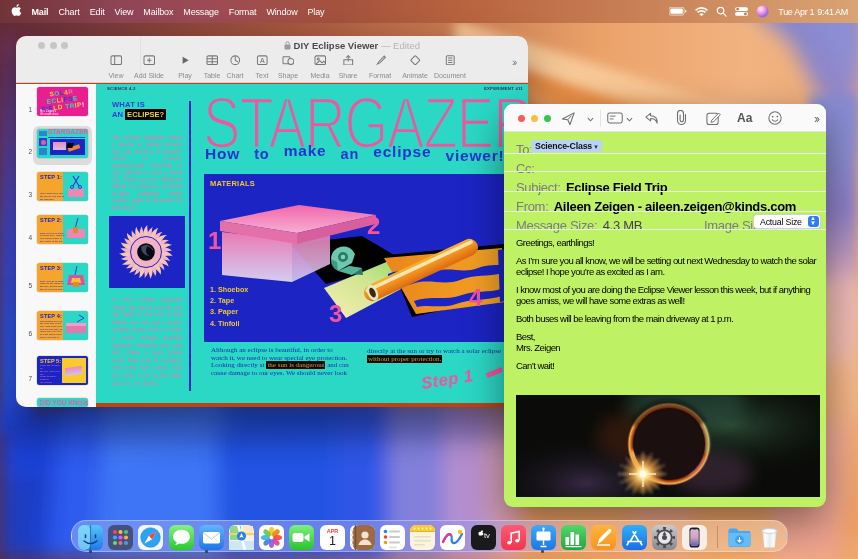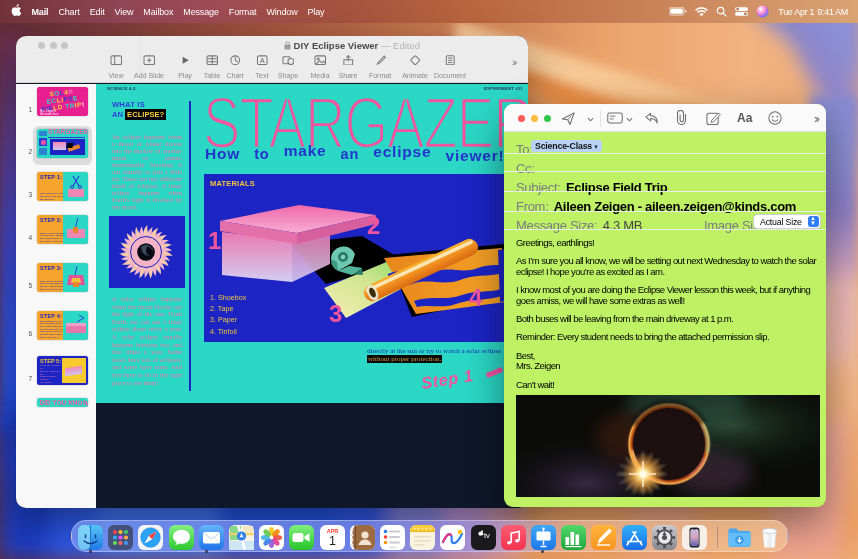--- a/index.html
+++ b/index.html
@@ -5,22 +5,22 @@
 #screen{position:absolute;inset:0;width:858px;height:559px;overflow:hidden}
 .abs{position:absolute}
 
 #menubar{position:absolute;left:0;top:0;width:858px;height:23px;
  background:linear-gradient(90deg,#713338 0%,#8f4555 14%,#9d4a55 24%,#a5523e 40%,#b9653f 55%,#c67a51 70%,#cf8f63 85%,#d9a374 100%);
  color:#fff;font-size:9px;letter-spacing:-.15px;display:flex;}
 #menubar .lft{display:flex;align-items:center;gap:10px;padding-left:11px}
 #menubar .lft span{white-space:nowrap}
 #menubar .rgt{margin-left:auto;display:flex;align-items:center;gap:8px;padding-right:10px;letter-spacing:-.3px}
 
-#kwin{position:absolute;left:16px;top:36px;width:512px;height:472px;border-radius:10px;
- background:#0f172a;box-shadow:0 18px 40px rgba(0,0,0,.42);overflow:hidden}
+#kwin{position:absolute;left:16px;top:36px;width:512px;height:371px;border-radius:10px;
+ background:#c2410c;box-shadow:0 18px 40px rgba(0,0,0,.42);overflow:hidden}
 #ktitle{position:absolute;left:0;top:0;right:0;height:47px;background:#ececec;border-bottom:1px solid #d2d2d2}
 .tl{position:absolute;width:7px;height:7px;border-radius:50%}
 #kbody{position:absolute;top:48px;left:0;right:0;bottom:0}
 #ksidebar{position:absolute;left:0;top:0;width:80px;bottom:0;background:#f8f8f8}
 #kslide{position:absolute;left:80px;top:0;width:432px;height:319px;background:#2bd8c6;overflow:hidden}
 
 #mwin{position:absolute;left:504px;top:104px;width:322px;height:403px;border-radius:9px;
  background:#bef264;box-shadow:0 16px 40px rgba(0,0,0,.45);overflow:hidden}
 
 #dock{position:absolute;left:71px;top:520px;width:717px;height:32px;border-radius:15px;
@@ -461,23 +461,24 @@
         <rect x="155" y="87.5" width="124" height="17" rx="8.5" fill="url(#foilg)"></rect>
         <rect x="158" y="90" width="118" height="3.6" rx="1.8" fill="#fce9b8" opacity=".95"></rect>
         <ellipse cx="163.5" cy="96" rx="5" ry="8.5" fill="#e8e2c8"></ellipse>
         <ellipse cx="163.5" cy="96" rx="2.8" ry="5.2" fill="#3a2a08"></ellipse>
       </g>
      </svg>
      <div class="mnum" style="left:4px;top:53px">1</div>
      <div class="mnum" style="left:163px;top:38px">2</div>
      <div class="mnum" style="left:125px;top:126px">3</div>
      <div class="mnum" style="left:265px;top:110px">4</div>
-     <div class="abs" style="left:6px;top:118px;color:#f2c738;font-weight:400;font-size:7.2px;line-height:11.2px">1. Shoebox<br>2. Tape<br>3. Paper<br>4. Tinfoil</div>
+     <div class="abs" style="left:6px;top:110px;color:#f2c738;font-weight:700;font-size:7.2px;line-height:11.2px">1. Shoebox<br>2. Tape<br>3. Paper<br>4. Tinfoil</div>
    </div>
 
+   <div class="navp abs" style="left:115px;top:263px;white-space:nowrap">Although an eclipse is beautiful, in order to<br>watch it, we need to wear special eye protection.<br>Looking directly at <span class="hl">the sun is dangerous</span> and can<br>cause damage to our eyes. We should never look</div>
    <div class="navp abs" style="left:271px;top:264px;white-space:nowrap">directly at the sun or try to watch a solar eclipse<br><span class="hl">without proper protection.</span></div>
    <div class="abs" style="left:325px;top:286px;color:#f0559e;font-weight:700;font-size:16.5px;font-style:italic;transform:rotate(-9deg);letter-spacing:.5px">Step 1</div>
    <div class="abs" style="left:390px;top:286px;width:17px;height:5px;background:#f0559e;transform:rotate(-22deg);border-radius:1px"></div>
   </div>
  </div>
 </div>
 
 <div id="mwin">
  
  <div class="abs" style="left:0;top:0;right:0;height:28px;background:#fafafa;border-bottom:1px solid #e3e3e3"></div>
@@ -536,21 +537,20 @@
    <span class="abs" style="left:6px;top:2px;font-size:8.8px;letter-spacing:-.2px;color:#000;font-weight:400">Actual Size</span>
    <span class="abs" style="right:1.5px;top:1.5px;width:11px;height:11px;background:#2e7cf6;border-radius:3px;color:#fff;font-size:6px;line-height:5px;text-align:center">▲<br>▼</span>
  </div>
  <div class="mdiv" style="top:125px"></div>
  
  <div class="abs" style="left:12px;top:134px;font-size:9.5px;letter-spacing:-.55px;line-height:10.4px;color:#000">
   <p>Greetings, earthlings!</p>
   <p>As I’m sure you all know, we will be setting out next Wednesday to watch the solar<br>eclipse! I hope you’re as excited as I am.</p>
   <p>I know most of you are doing the Eclipse Viewer lesson this week, but if anything<br>goes amiss, we will have some extras as well!</p>
   <p>Both buses will be leaving from the main driveway at 1 p.m.</p>
-  <p>Reminder: Every student needs to bring the attached permission slip.</p>
   <p>Best,<br>Mrs. Zeigen</p>
   <p>Can’t wait!</p>
  </div>
  
  <svg class="abs" style="left:12px;top:291px" width="304" height="102" viewBox="0 0 304 102">
   <defs>
    <radialGradient id="eg1" cx=".5" cy=".5" r=".5">
     <stop offset="0" stop-color="#2e4f38"></stop>
             <stop offset="1" stop-color="#0a0f0a" stop-opacity="0"></stop>
    </radialGradient>

